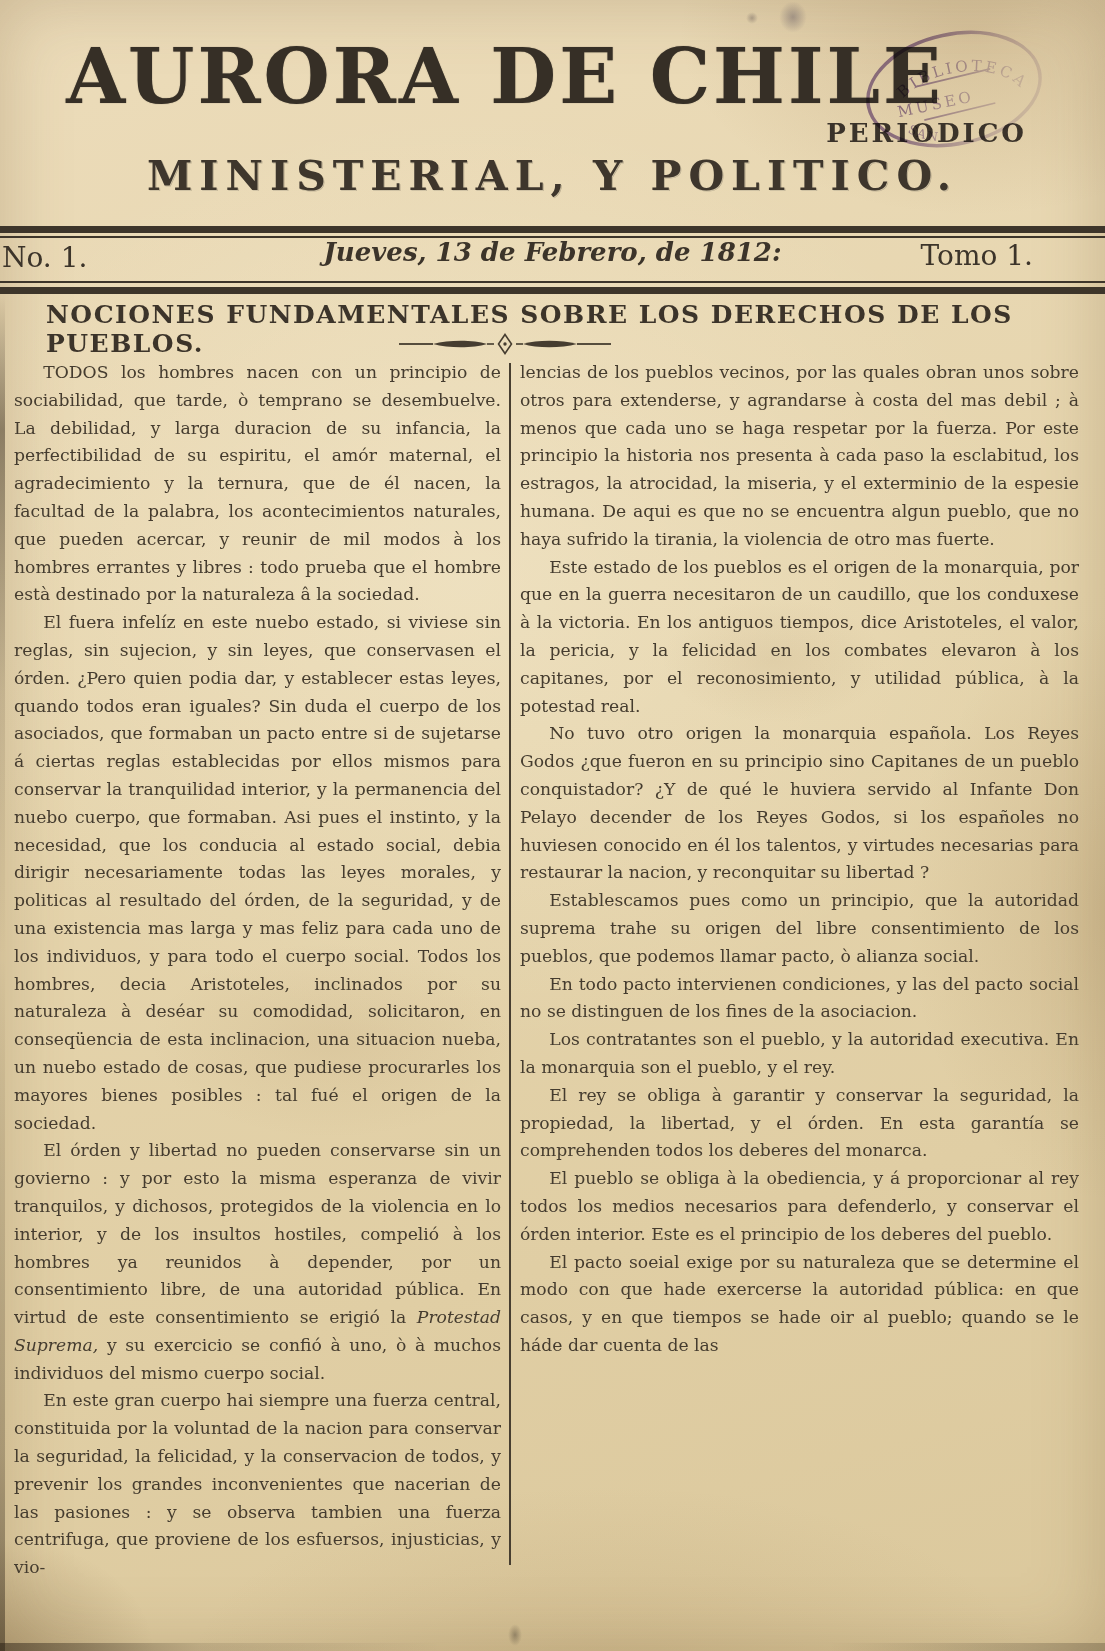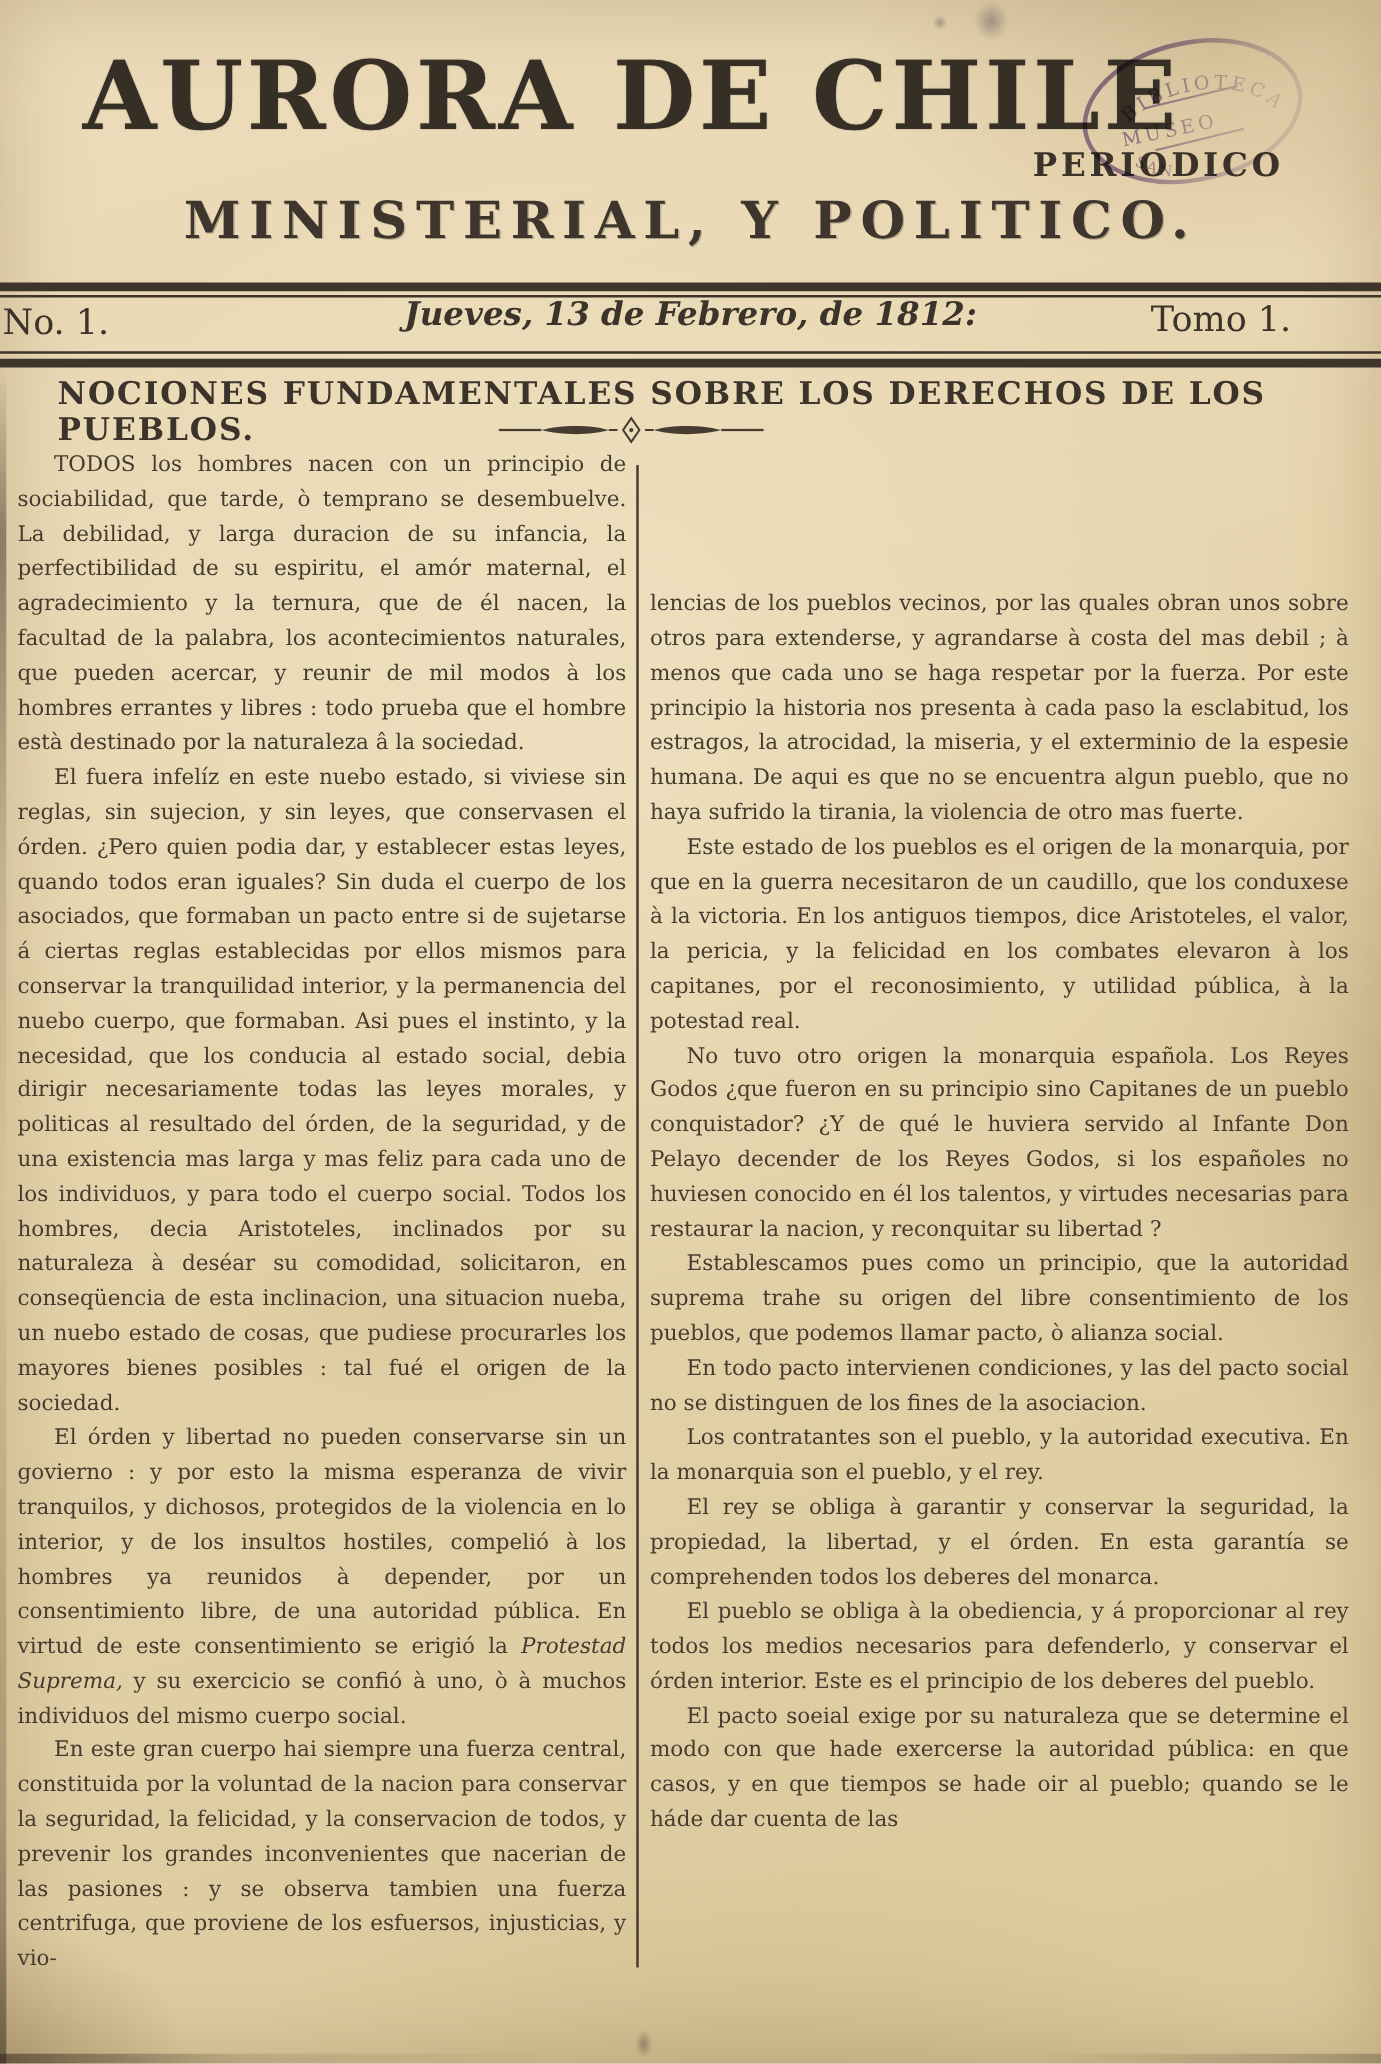--- a/index.html
+++ b/index.html
@@ -63,21 +63,21 @@
 
   
   .heading {
     top:300px; left:46px; width:1013px; text-align:left;
     font-size:25px; letter-spacing:1.5px; color:#3c342a; font-weight:bold;
   }
   .ornament { top:333px; left:399px; width:212px; height:22px; }
 
   .columns {
     top:359px; left:0; width:1105px;
-    display:flex; align-items:center;
+    display:flex; align-items:flex-start;
     padding:0; box-sizing:border-box;
   }
   .col-left  { width:487px; margin-left:14px; }
   .col-divider { width:2px; height:1202px; background:#473e30; margin:4px 9px 0 8px; }
   .col-right { flex:1; margin-right:26px; }
 
   .columns p {
     margin:0; text-align:justify; text-indent:1.7em;
     font-size:17.2px; line-height:27.8px; color:#453c2f;
   }

